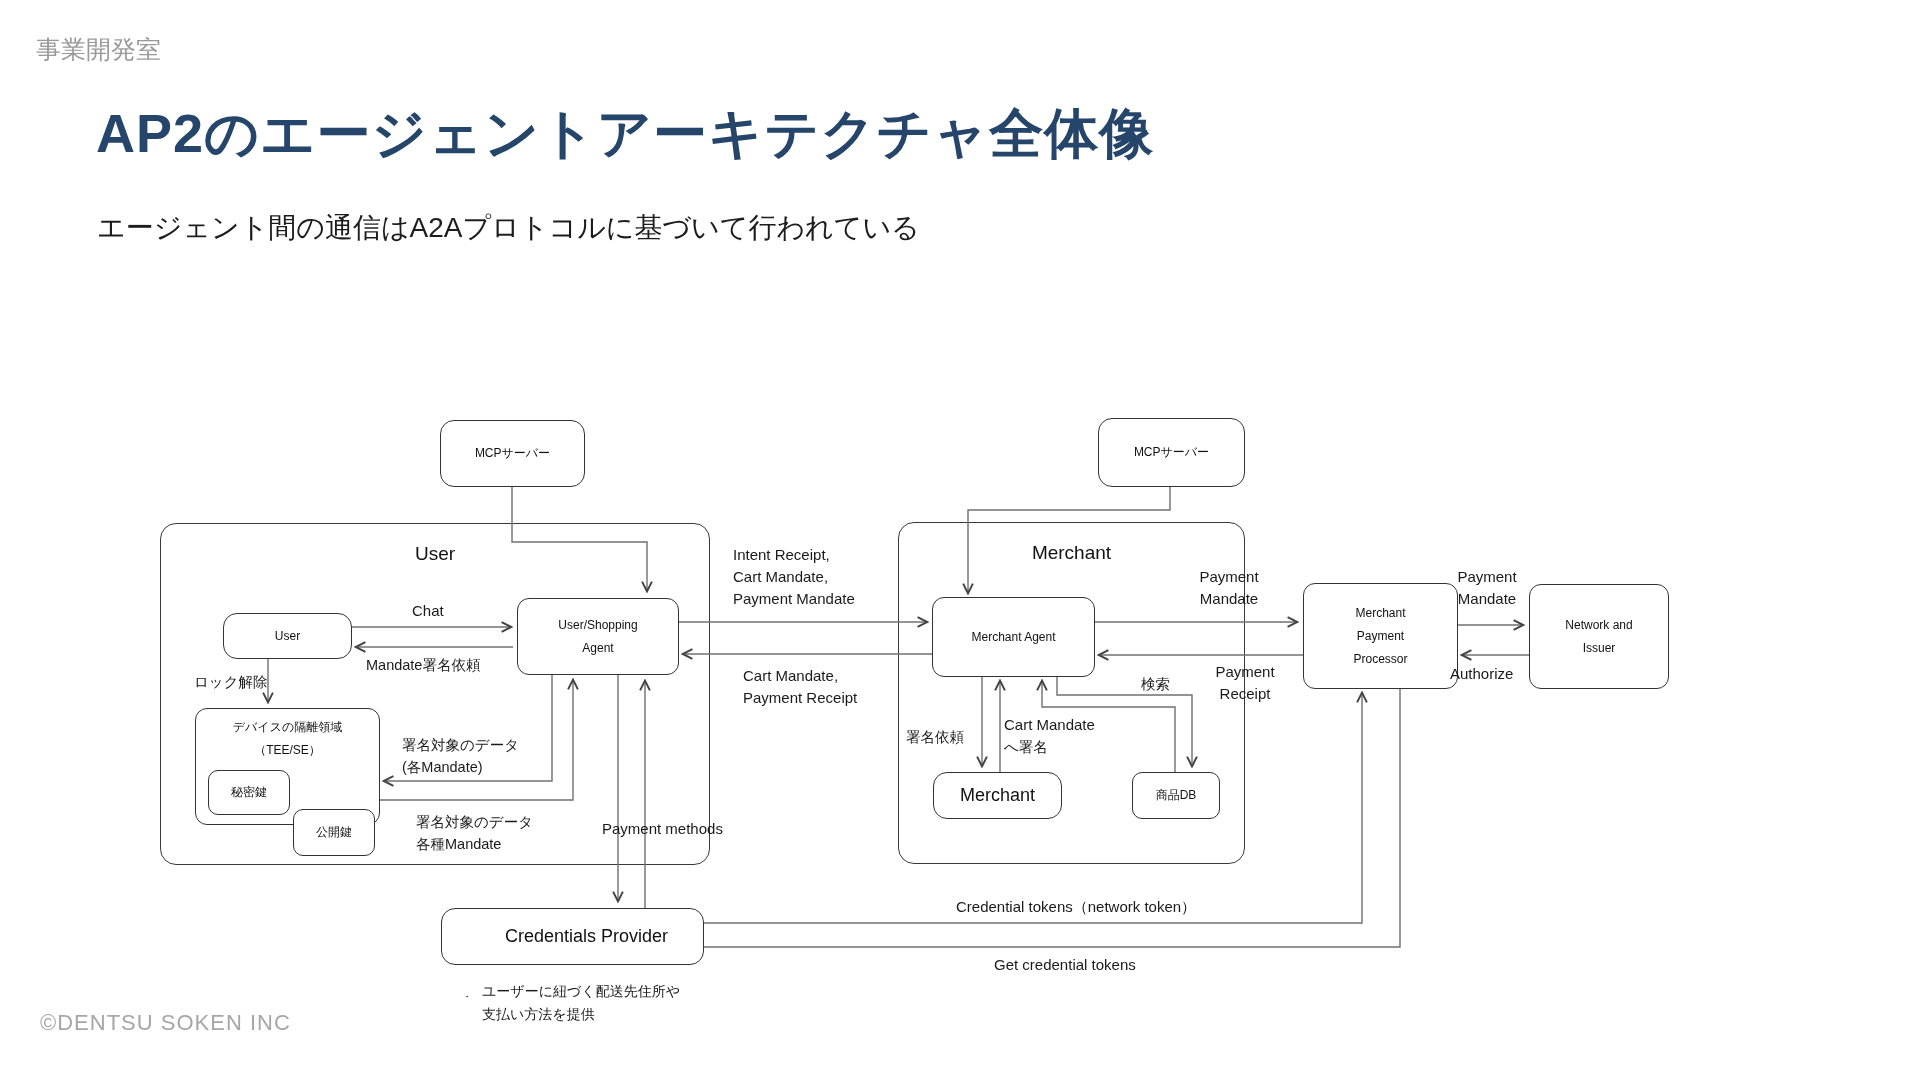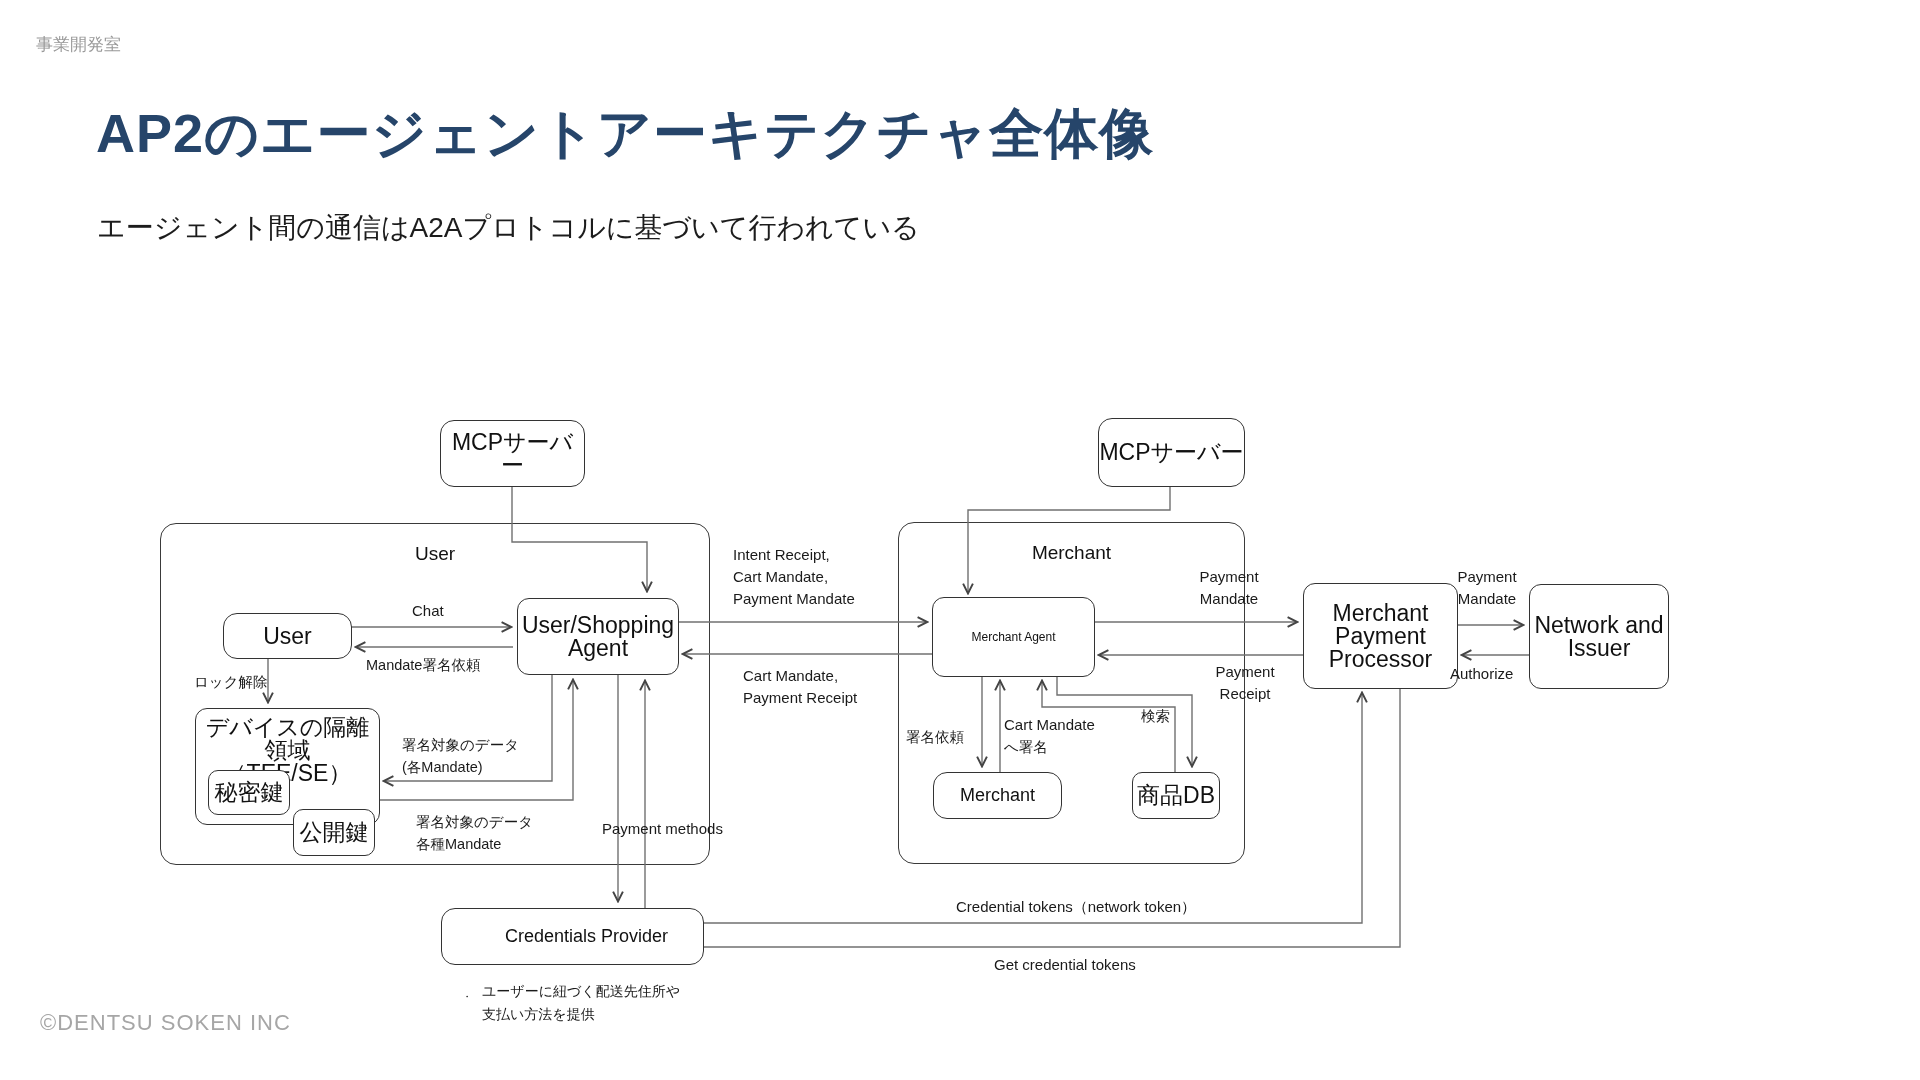--- a/index.html
+++ b/index.html
@@ -2,40 +2,40 @@
 <html><head>
 <meta charset="utf-8">
 <style>
   html,body{margin:0;padding:0;}
   body{
     width:1920px;height:1080px;position:relative;background:#ffffff;
     font-family:"Liberation Sans", sans-serif;color:#1a1a1a;overflow:hidden;
   }
   .abs{position:absolute;}
   
-  .dept{left:36px;top:33px;font-size:17px;color:#999999;}
+  .dept{left:36px;top:33px;font-size:25px;color:#999999;}
   .title{left:96px;top:98px;font-size:54px;font-weight:800;color:#26456a;letter-spacing:1px;}
   .subtitle{left:97px;top:207px;font-size:28px;line-height:42px;color:#1c1c1c;}
   .footer{left:40px;top:1010px;font-size:22px;color:#a6a6a6;letter-spacing:1px;}
 
   
   #containers,#nodes,#labels,#edges{position:absolute;left:0;top:0;width:1920px;height:1080px;}
   #containers{z-index:1;} #edges{z-index:2;} #nodes{z-index:3;} #labels{z-index:4;}
   #edges{pointer-events:none;}
 
   .container-box{
     position:absolute;border:1.5px solid #3a3a3a;border-radius:16px;background:transparent;
     text-align:center;
   }
   .container-label{font-size:19px;color:#111;margin-top:19px;display:inline-block;}
 
   .node{
     position:absolute;border:1.5px solid #333333;border-radius:12px;background:#ffffff;
     display:flex;flex-direction:column;align-items:center;justify-content:center;
-    font-size:23px;color:#111;line-height:23px;text-align:center;
+    font-size:12px;color:#111;line-height:23px;text-align:center;
   }
   .r14{border-radius:14px;}
   .lbl{position:absolute;font-size:15px;color:#1a1a1a;line-height:22px;white-space:nowrap;}
   .lbl-jp{font-size:14.5px;}
   .lbl-center{text-align:center;}
   .note{position:absolute;font-size:14px;color:#1a1a1a;line-height:23px;display:flex;}
   .note .bullet{font-size:10px;margin:5px 10px 0 0;}
 </style>
 </head>
 <body>
@@ -153,21 +153,21 @@
   </div>
   <div class="lbl" style="left:743px;top:665px;">
     <div>Cart Mandate,</div>
     <div>Payment Receipt</div>
   </div>
   <div class="lbl lbl-jp" style="left:906px;top:726px;">署名依頼</div>
   <div class="lbl" style="left:1004px;top:714px;">
     <div>Cart Mandate</div>
     <div class="lbl-jp">へ署名</div>
   </div>
-  <div class="lbl lbl-jp" style="left:1141px;top:673px;margin-top:32px;">検索</div>
+  <div class="lbl lbl-jp" style="left:1141px;top:673px;">検索</div>
   <div class="lbl lbl-center" style="left:1189px;top:566px;width:80px;">
     <div>Payment</div>
     <div>Mandate</div>
   </div>
   <div class="lbl lbl-center" style="left:1205px;top:661px;width:80px;">
     <div>Payment</div>
     <div>Receipt</div>
   </div>
   <div class="lbl lbl-center" style="left:1447px;top:566px;width:80px;">
     <div>Payment</div>

